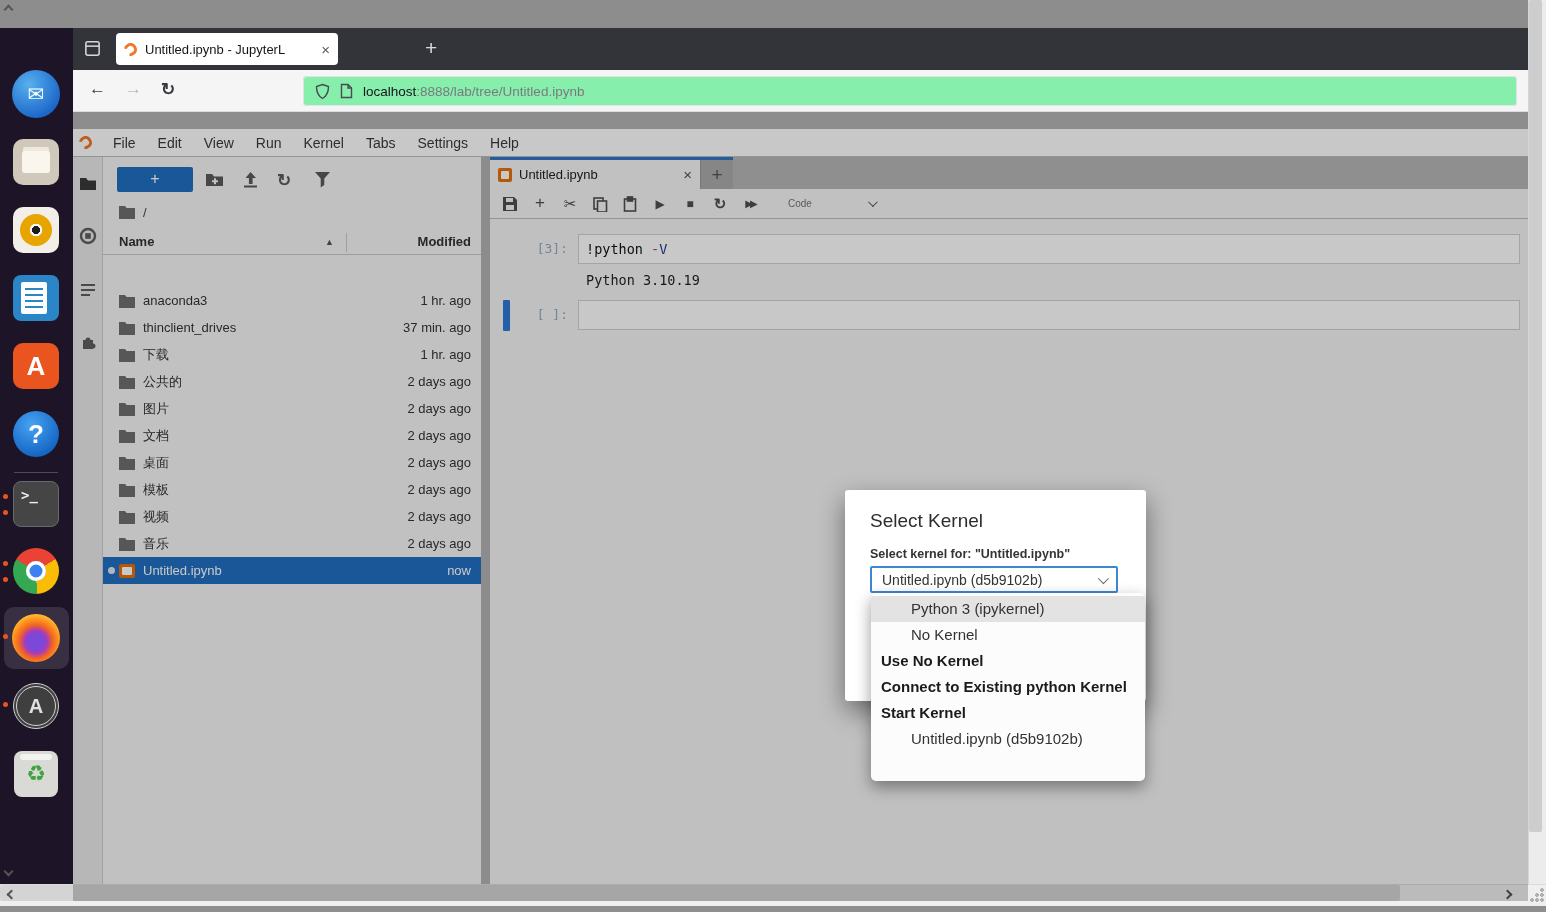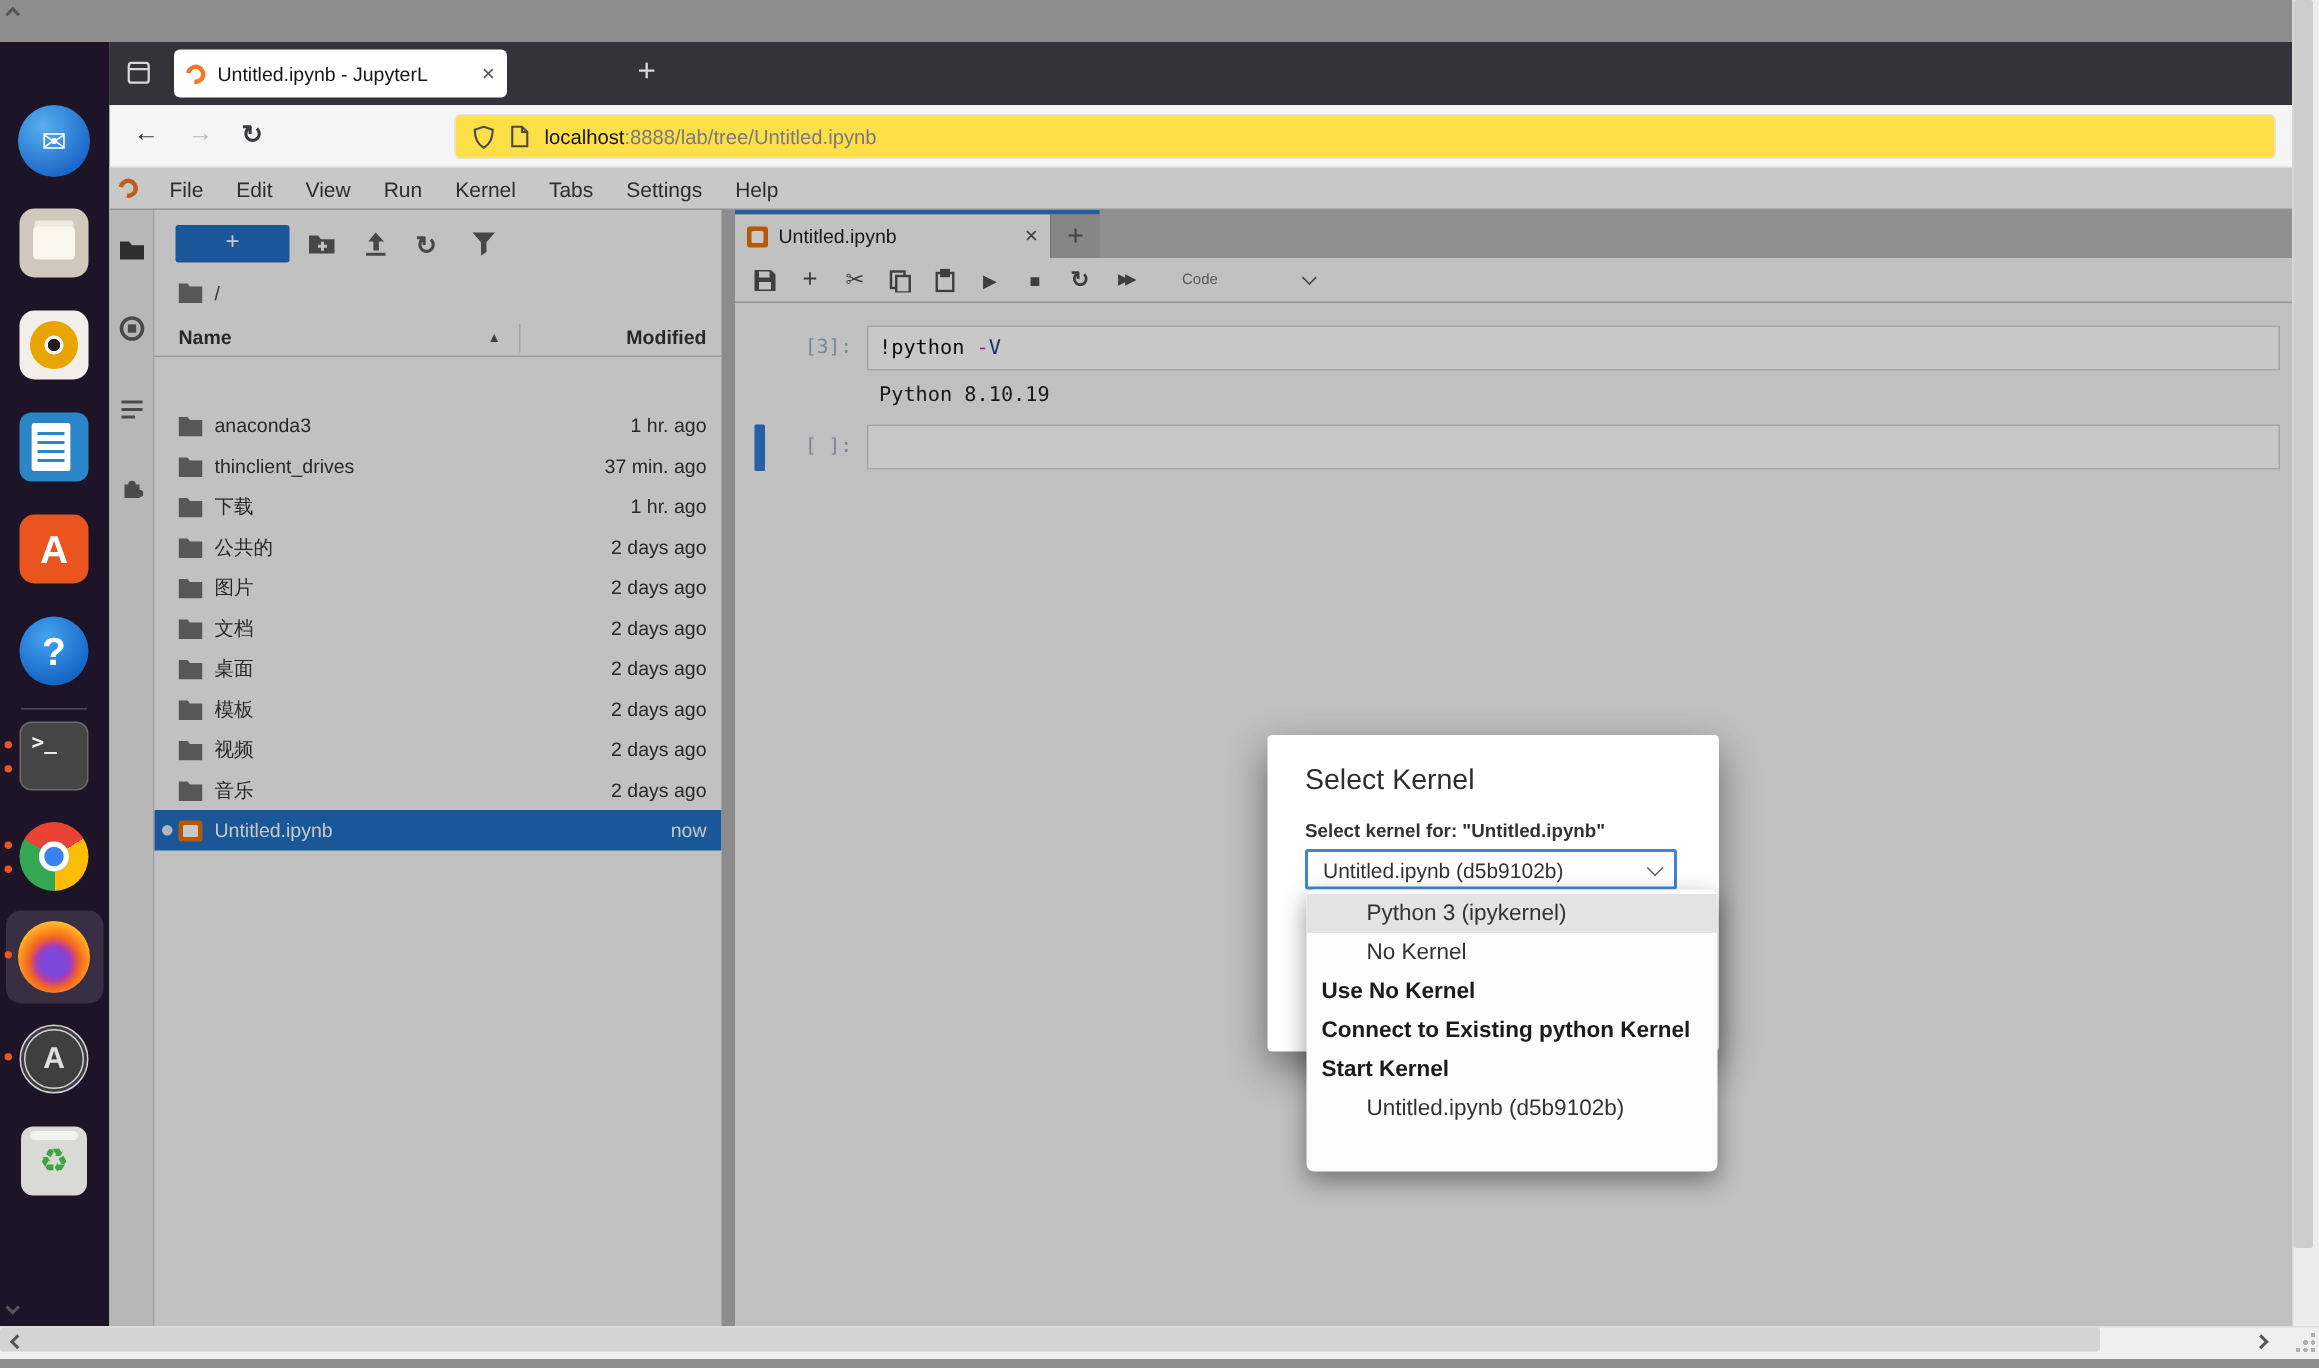--- a/index.html
+++ b/index.html
@@ -74,27 +74,27 @@
   .fftabbar { left:73px; top:28px; width:1455px; height:42px; background:#33333a; }
   .ff-sidebar-ico { left:10px; top:11px; width:19px; height:19px; color:#d7d7db; }
   .fftab { left:43px; top:5px; width:222px; height:32px; background:#fff; border-radius:4px; display:flex; align-items:center; padding:0 8px; }
   .fftab-title { font-size:13px; color:#15141a; margin-left:8px; white-space:nowrap; overflow:hidden; flex:1; }
   .fftab-close { font-size:15px; color:#5b5b66; margin-left:6px; }
   .jring { width:13px; height:13px; border-radius:50%; border:3px solid #f37726; border-left-color:transparent; transform:rotate(-35deg); flex:none;}
   .ff-newtab { left:352px; top:7px; font-size:21px; color:#d7d7db; line-height:26px;}
   .ffnavbar { left:73px; top:70px; width:1455px; height:42px; background:#f5f5f6; border-bottom:1px solid #dcdcdf; }
   .nav-ico { position:absolute; top:9px; font-size:17px; color:#39393f; }
   .nav-back{ left:16px; } .nav-fwd{ left:52px; color:#b9b9c0; } .nav-reload{ left:88px; font-weight:bold;}
-  .urlbar { left:230px; top:6px; width:1214px; height:30px; background:#fde047; border-radius:4px; box-shadow: inset 0 0 0 1px #e3e3e7; display:flex; align-items:center; padding-left:12px;}
+  .urlbar { left:230px; top:6px; width:1214px; height:30px; background:#86efac; border-radius:4px; box-shadow: inset 0 0 0 1px #e3e3e7; display:flex; align-items:center; padding-left:12px;}
   .url-text { font-size:13.5px; margin-left:10px;}
   .url-host{ color:#15141a;} .url-rest{ color:#7a7a7e;}
   .svgico { display:inline-block; vertical-align:middle; }
 
   
-  .jlab { left:73px; top:112px; width:1455px; height:772px; background:#f5f5f5; overflow:hidden;}
+  .jlab { left:73px; top:129px; width:1455px; height:772px; background:#f5f5f5; overflow:hidden;}
   .jl-overlay { position:absolute; inset:0; background:rgba(0,0,0,0.215); z-index:40; pointer-events:none;}
   .jl-menubar { position:absolute; left:0; top:0; width:100%; height:28px; background:#fff; border-bottom:1px solid #bdbdbd; display:flex; align-items:center;}
   .jl-logo { margin:0 10px 0 6px; }
   .jl-menu-item { font-size:14px; color:#3a3a3a; padding:0 11px; line-height:28px; }
   .jl-activitybar { position:absolute; left:0; top:28px; width:30px; bottom:0; background:#eaeaea; border-right:1px solid #cfcfcf;}
   .act-ico { position:absolute; left:6px; width:18px; height:18px; color:#5f5f5f;}
   .jl-filepanel { position:absolute; left:30px; top:28px; width:378px; bottom:0; background:#f7f7f7;}
   .fp-newbtn { position:absolute; left:14px; top:10px; width:76px; height:25px; background:#2270c2; border-radius:2px; color:#fff; font-size:16px; text-align:center; line-height:24px;}
   .fp-tool { position:absolute; top:13px; width:19px; height:19px; color:#5b5b5b;}
   .fp-crumb { position:absolute; left:0; top:46px; height:24px; }
@@ -414,21 +414,21 @@
         <span class="tool-ico" style="font-size:15px;font-weight:bold">↻</span>
         <span class="tool-ico" style="letter-spacing:-3px;font-size:10px">▶▶</span>
         <span class="tool-txt">Code</span>
         <span class="tool-chev"></span>
       </div>
       <div class="nb-content">
         <div class="cellrow" style="top:14px">
           <span class="prompt">[3]:</span>
           <div class="cellbox"><span>!python </span><span class="tok-op">-</span><span class="tok-name">V</span></div>
         </div>
-        <div class="cell-out">Python 8.10.19</div>
+        <div class="cell-out">Python 3.10.19</div>
         <div class="cellrow" style="top:80px">
           <span class="active-bar"></span>
           <span class="prompt">[ ]:</span>
           <div class="cellbox"></div>
         </div>
       </div>
     </div>
 
     <div class="jl-overlay"></div>
   </div>

